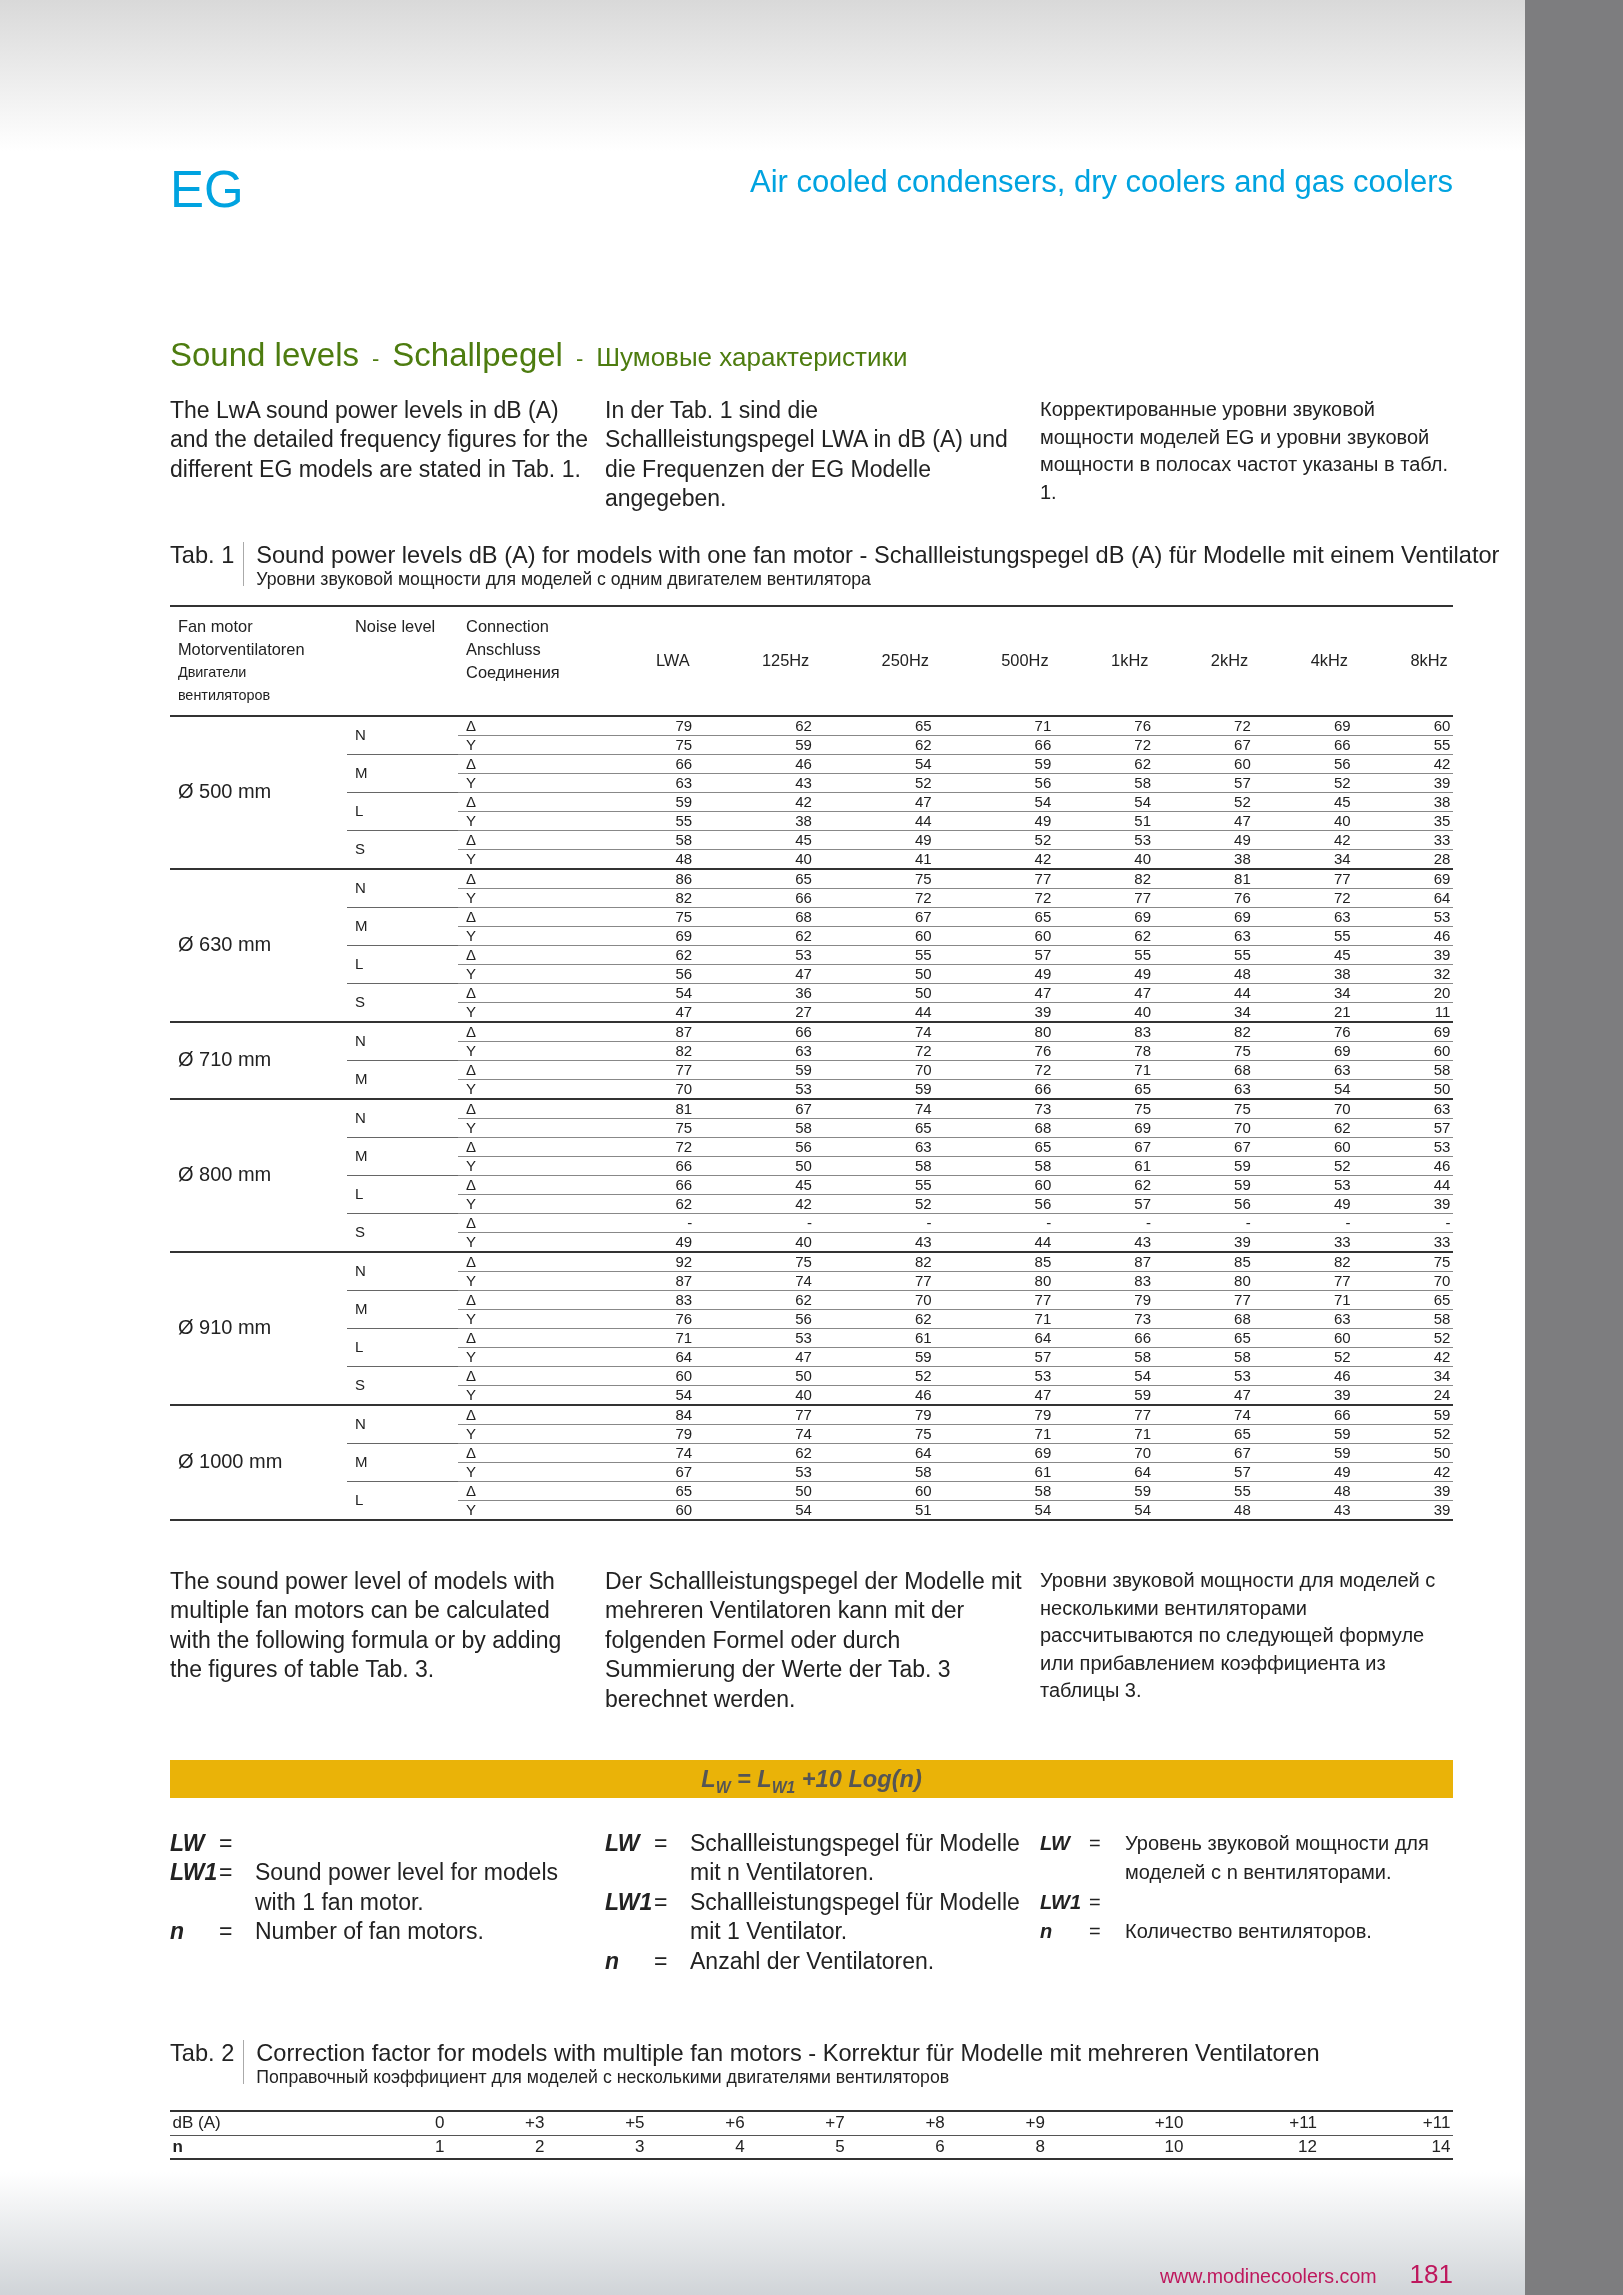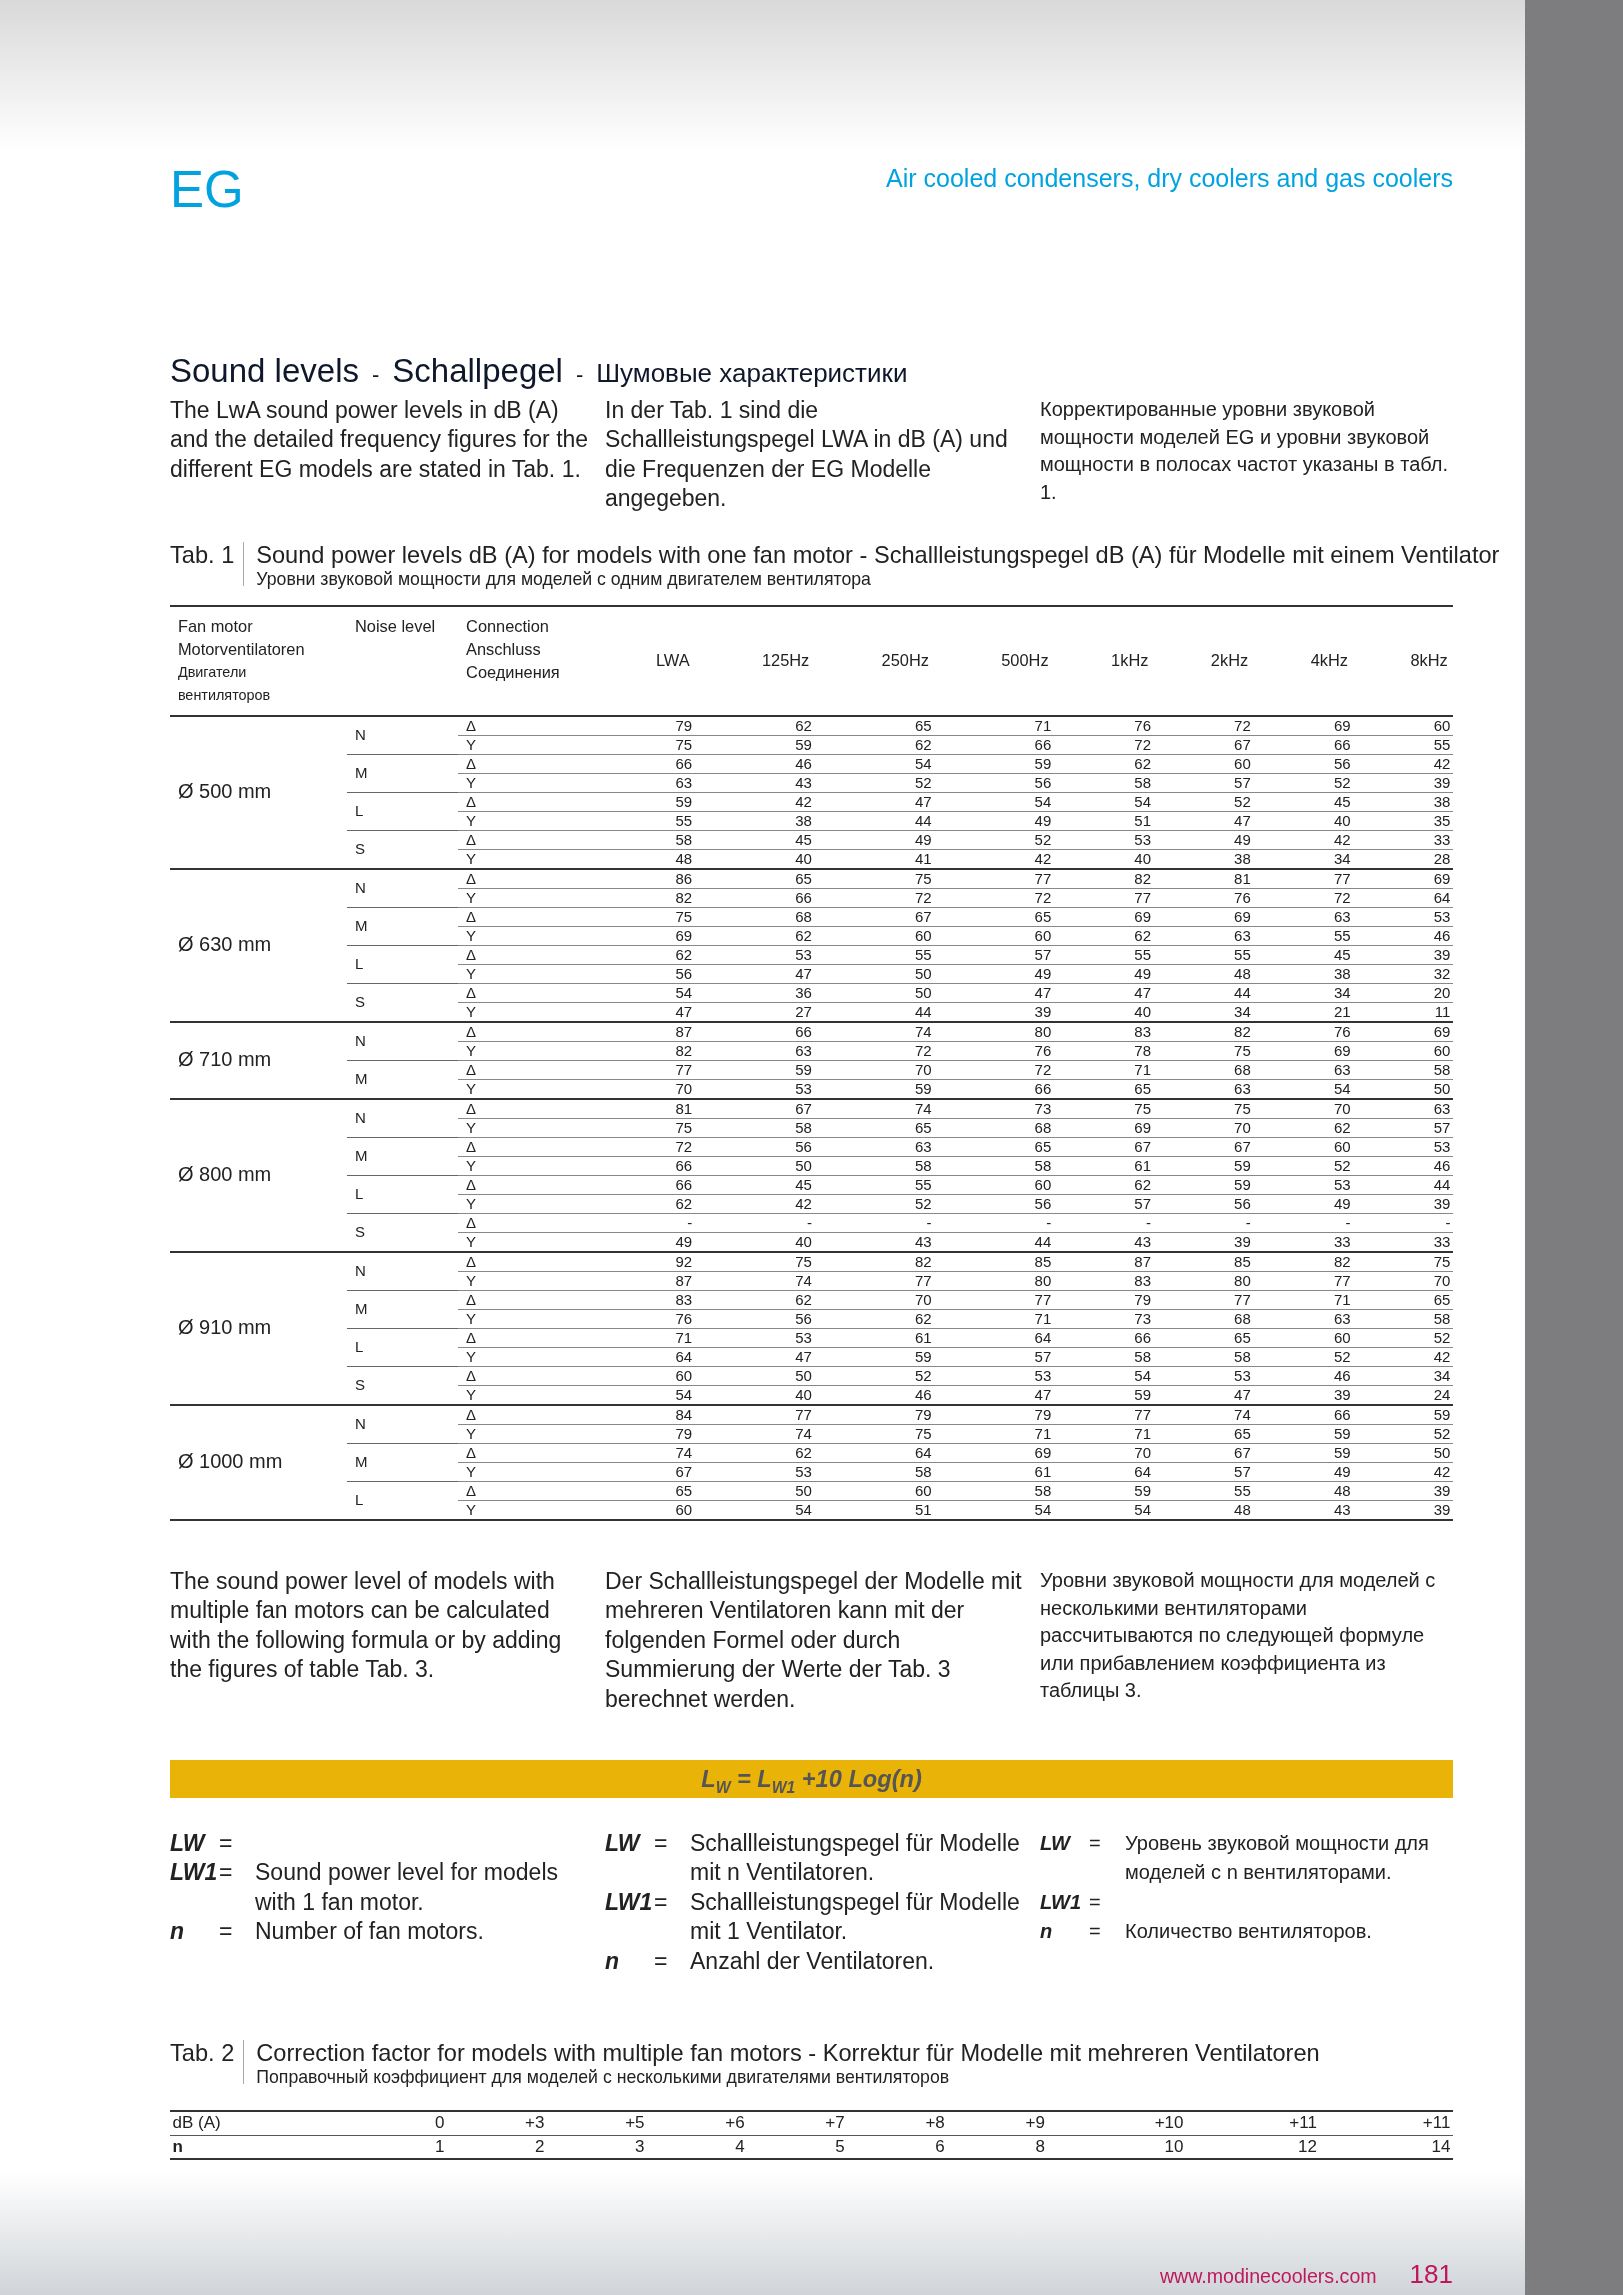--- a/index.html
+++ b/index.html
@@ -1,22 +1,22 @@
 <!DOCTYPE html>
 <html style="font-size:10.5px"><head>
 <meta charset="utf-8">
 <style>
   html,body{margin:0;padding:0;}
   body{width:1623px;height:2295px;position:relative;overflow:hidden;background:#fff;font-family:"Liberation Sans",sans-serif;color:#222;}
   .topfade{position:absolute;left:0;top:0;width:1525px;height:151px;background:linear-gradient(#d9d9d9,#fff);}
   .botfade{position:absolute;left:0;top:2172px;width:1525px;height:123px;background:linear-gradient(#fff,#d0d4d8);}
   .sidebar{position:absolute;left:1525px;top:0;width:99px;height:2295px;background:#7d7d7f;}
   .eg{position:absolute;left:170px;top:160px;font-size:51px;color:#00a3e0;}
-  .subtitle{position:absolute;right:170px;top:164px;font-size:25px;color:#00a3e0;text-align:right;width:720px;}
-  .section-title{position:absolute;left:170px;top:352px;font-size:33px;color:#0f172a;white-space:nowrap;text-align:right;}
+  .subtitle{position:absolute;right:170px;top:164px;font-size:31px;color:#00a3e0;text-align:right;width:720px;}
+  .section-title{position:absolute;left:170px;top:336px;font-size:33px;color:#4d7c0f;white-space:nowrap;text-align:right;}
   .section-title .sep{font-size:22px;margin:0 13px;}
   .section-title .ru{font-size:26px;}
   .intro{position:absolute;top:396px;font-size:23px;line-height:29.4px;color:#222;}
   .col1{left:170px;width:419px;}
   .col2{left:605px;width:419px;}
   .col3{left:1040px;width:419px;}
   .intro.ru{font-size:20px;line-height:27.5px;}
   .tabcap{position:absolute;left:170px;display:flex;}
   .tabcap .lbl{font-size:23.6px;padding-right:9.2px;border-right:1.3px solid #aaa;height:44px;}
   .tabcap .txt{padding-left:11.8px;}

